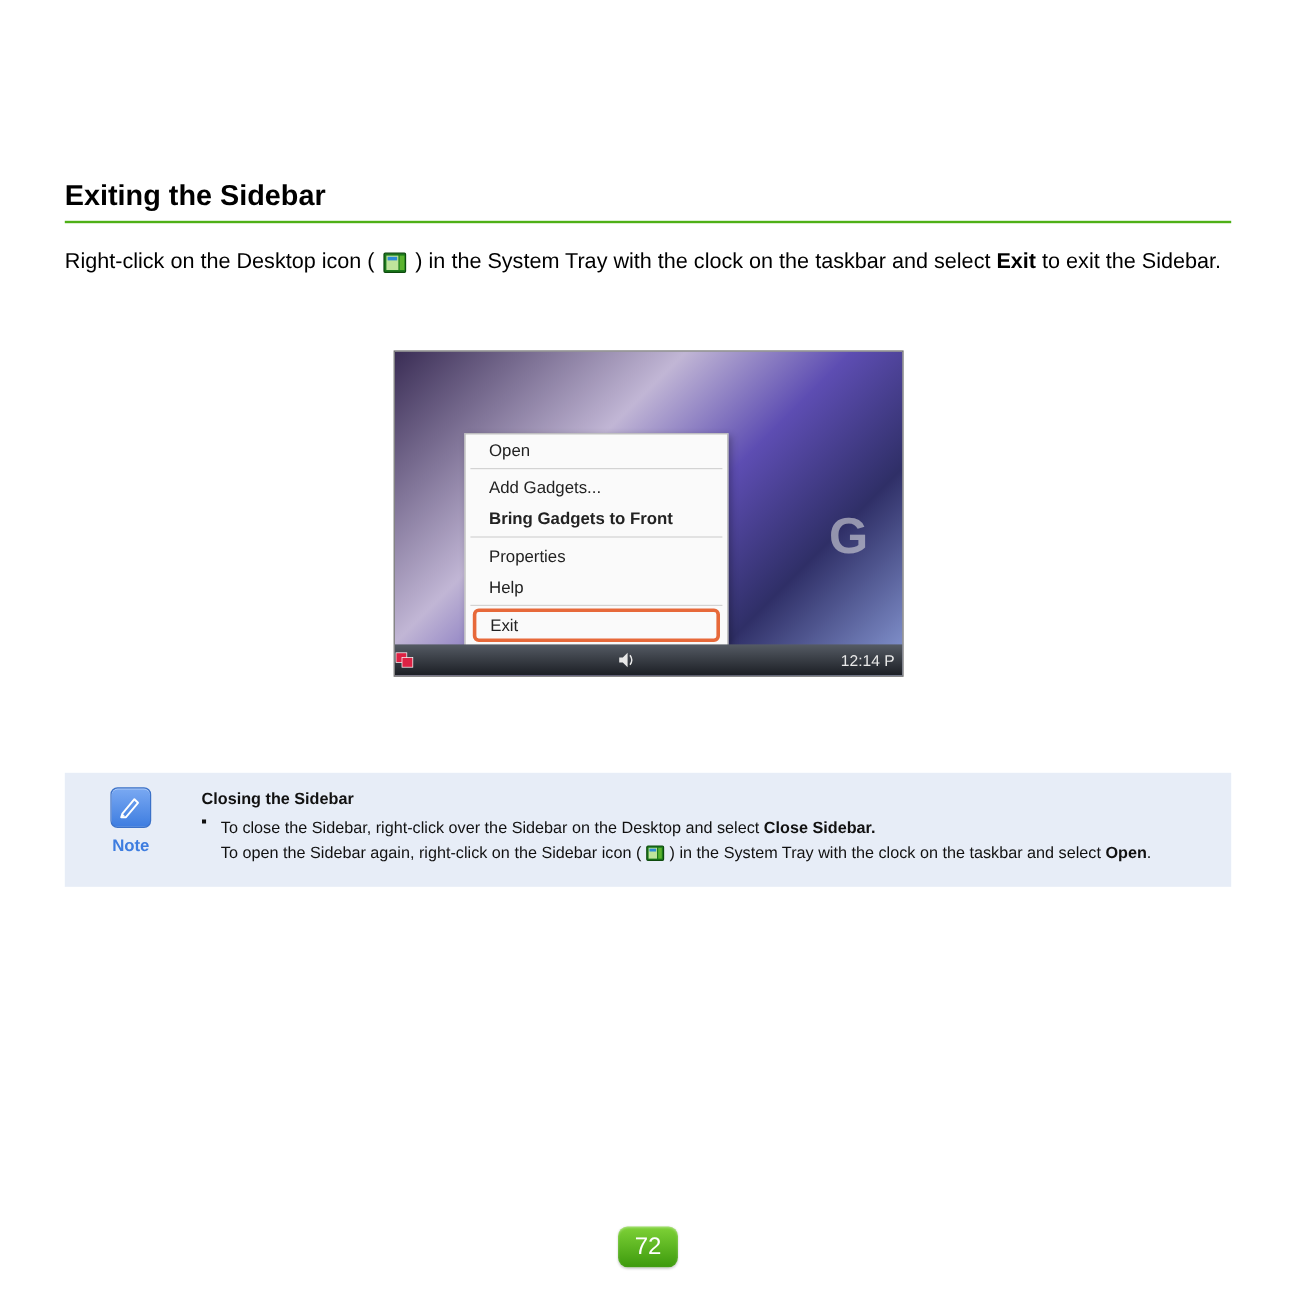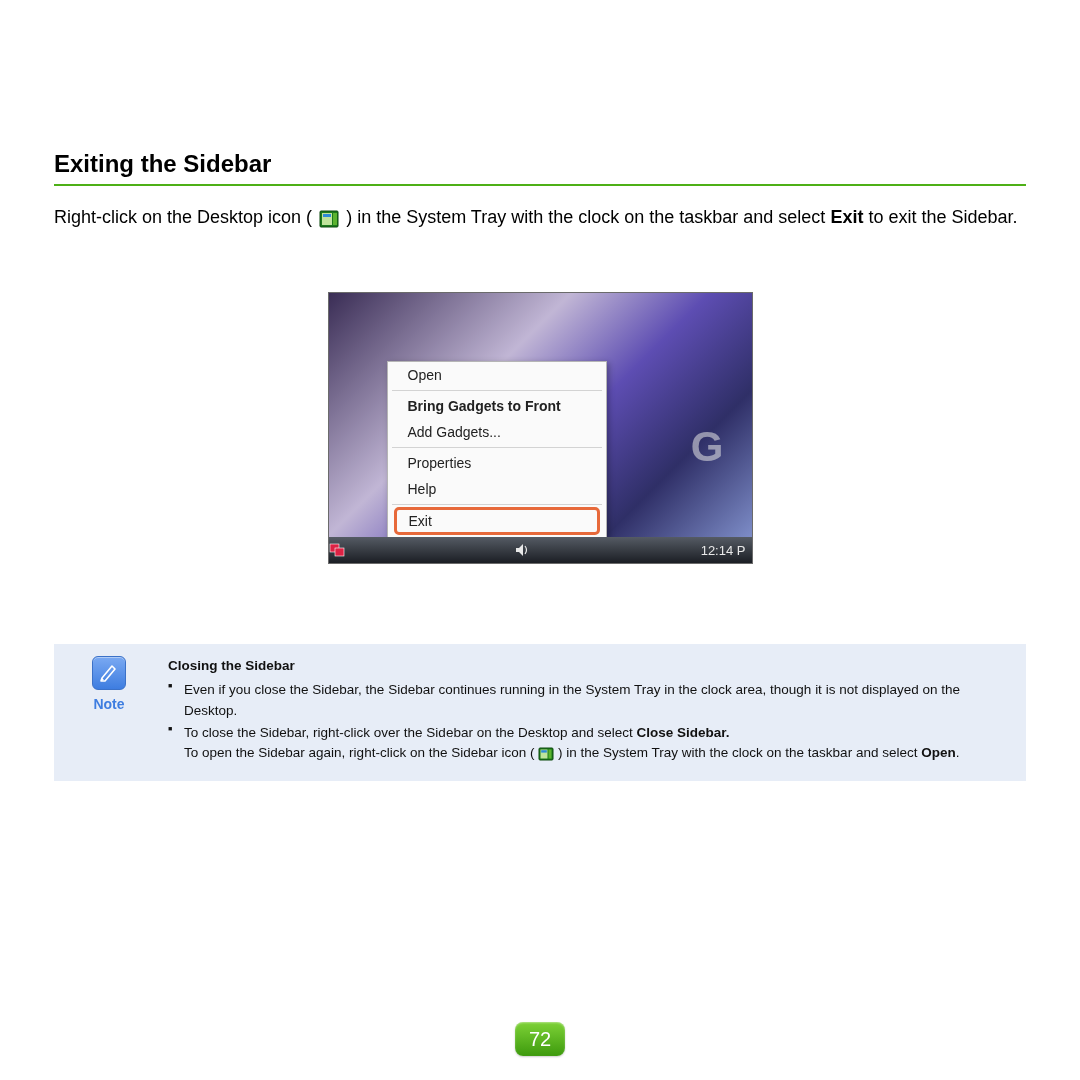--- a/index.html
+++ b/index.html
@@ -186,22 +186,22 @@
     <span> to exit the Sidebar.</span>
   </p>
 
   <div class="screenshot-wrap">
     <div class="screenshot">
       <div class="desktop-text">G</div>
 
       <div class="context-menu">
         <div class="mi">Open</div>
         <div class="sep"></div>
+        <div class="mi">Add Gadgets...</div>
         <div class="mi bold">Bring Gadgets to Front</div>
-        <div class="mi">Add Gadgets...</div>
         <div class="sep"></div>
         <div class="mi">Properties</div>
         <div class="mi">Help</div>
         <div class="sep"></div>
         <div class="exit-row">Exit</div>
       </div>
 
       <div class="taskbar">
         <span class="tray-ic">
           <svg width="16" height="14">
@@ -226,21 +226,20 @@
         <svg width="22" height="22">
           <path d="M4 16 L14 4 L17 7 L7 19 L3 19 Z" fill="none" stroke="#fff" stroke-width="1.6" stroke-linejoin="round"></path>
           <path d="M6 18 L3 19 L4 16" fill="#fff"></path>
         </svg>
       </div>
       <div class="note-label">Note</div>
     </div>
     <div class="note-body">
       <div class="nb-title">Closing the Sidebar</div>
       <ul>
-        <li>Even if you close the Sidebar, the Sidebar continues running in the System Tray in the clock area, though it is not displayed on the Desktop.</li>
         <li>
           <span>To close the Sidebar, right-click over the Sidebar on the Desktop and select </span><span class="bold">Close Sidebar.</span><br>
           <span>To open the Sidebar again, right-click on the Sidebar icon (</span>
           <span class="inline-icon">
             <svg class="sidebar-tray-icon-svg" width="16" height="16">
               <rect x="1" y="2" width="14" height="12" rx="1" fill="#1c7a1c" stroke="#0d4a0d"></rect>
               <rect x="2.5" y="3.5" width="7" height="9" fill="#bfe49b"></rect>
               <rect x="10.5" y="3.5" width="3" height="9" fill="#5bb32f"></rect>
               <rect x="3.2" y="4.2" width="5.6" height="2.4" fill="#2d8bd6"></rect>
             </svg>

